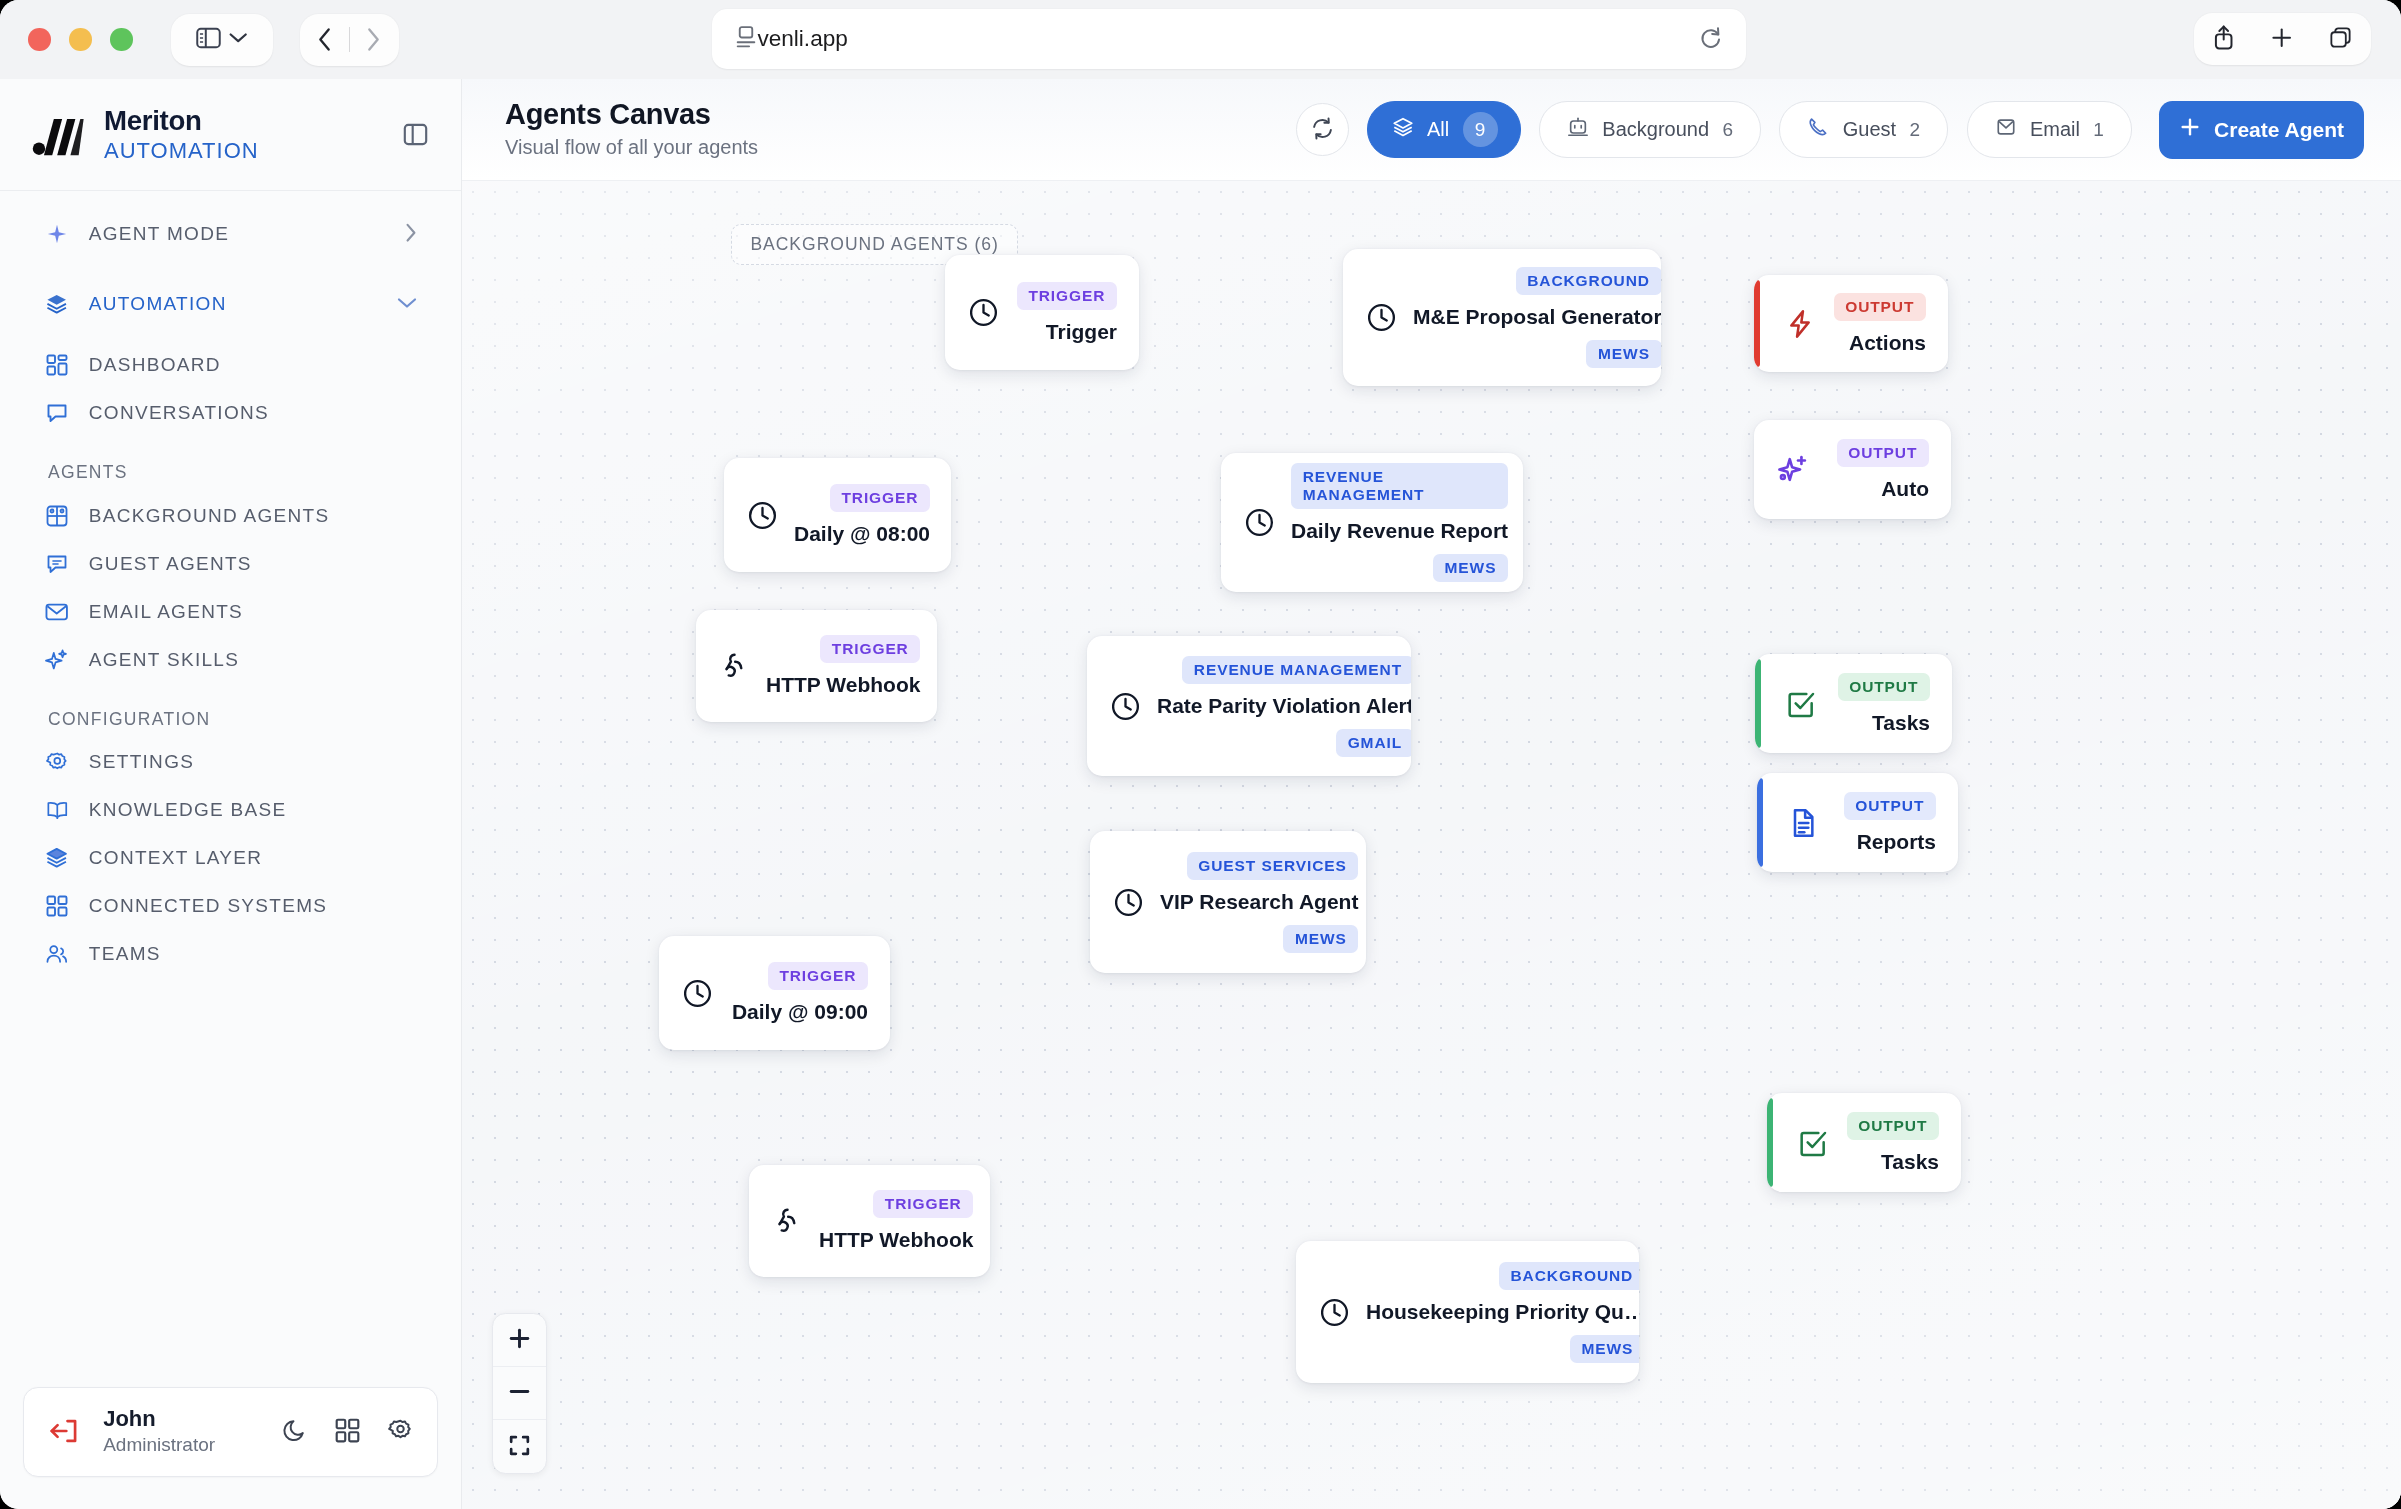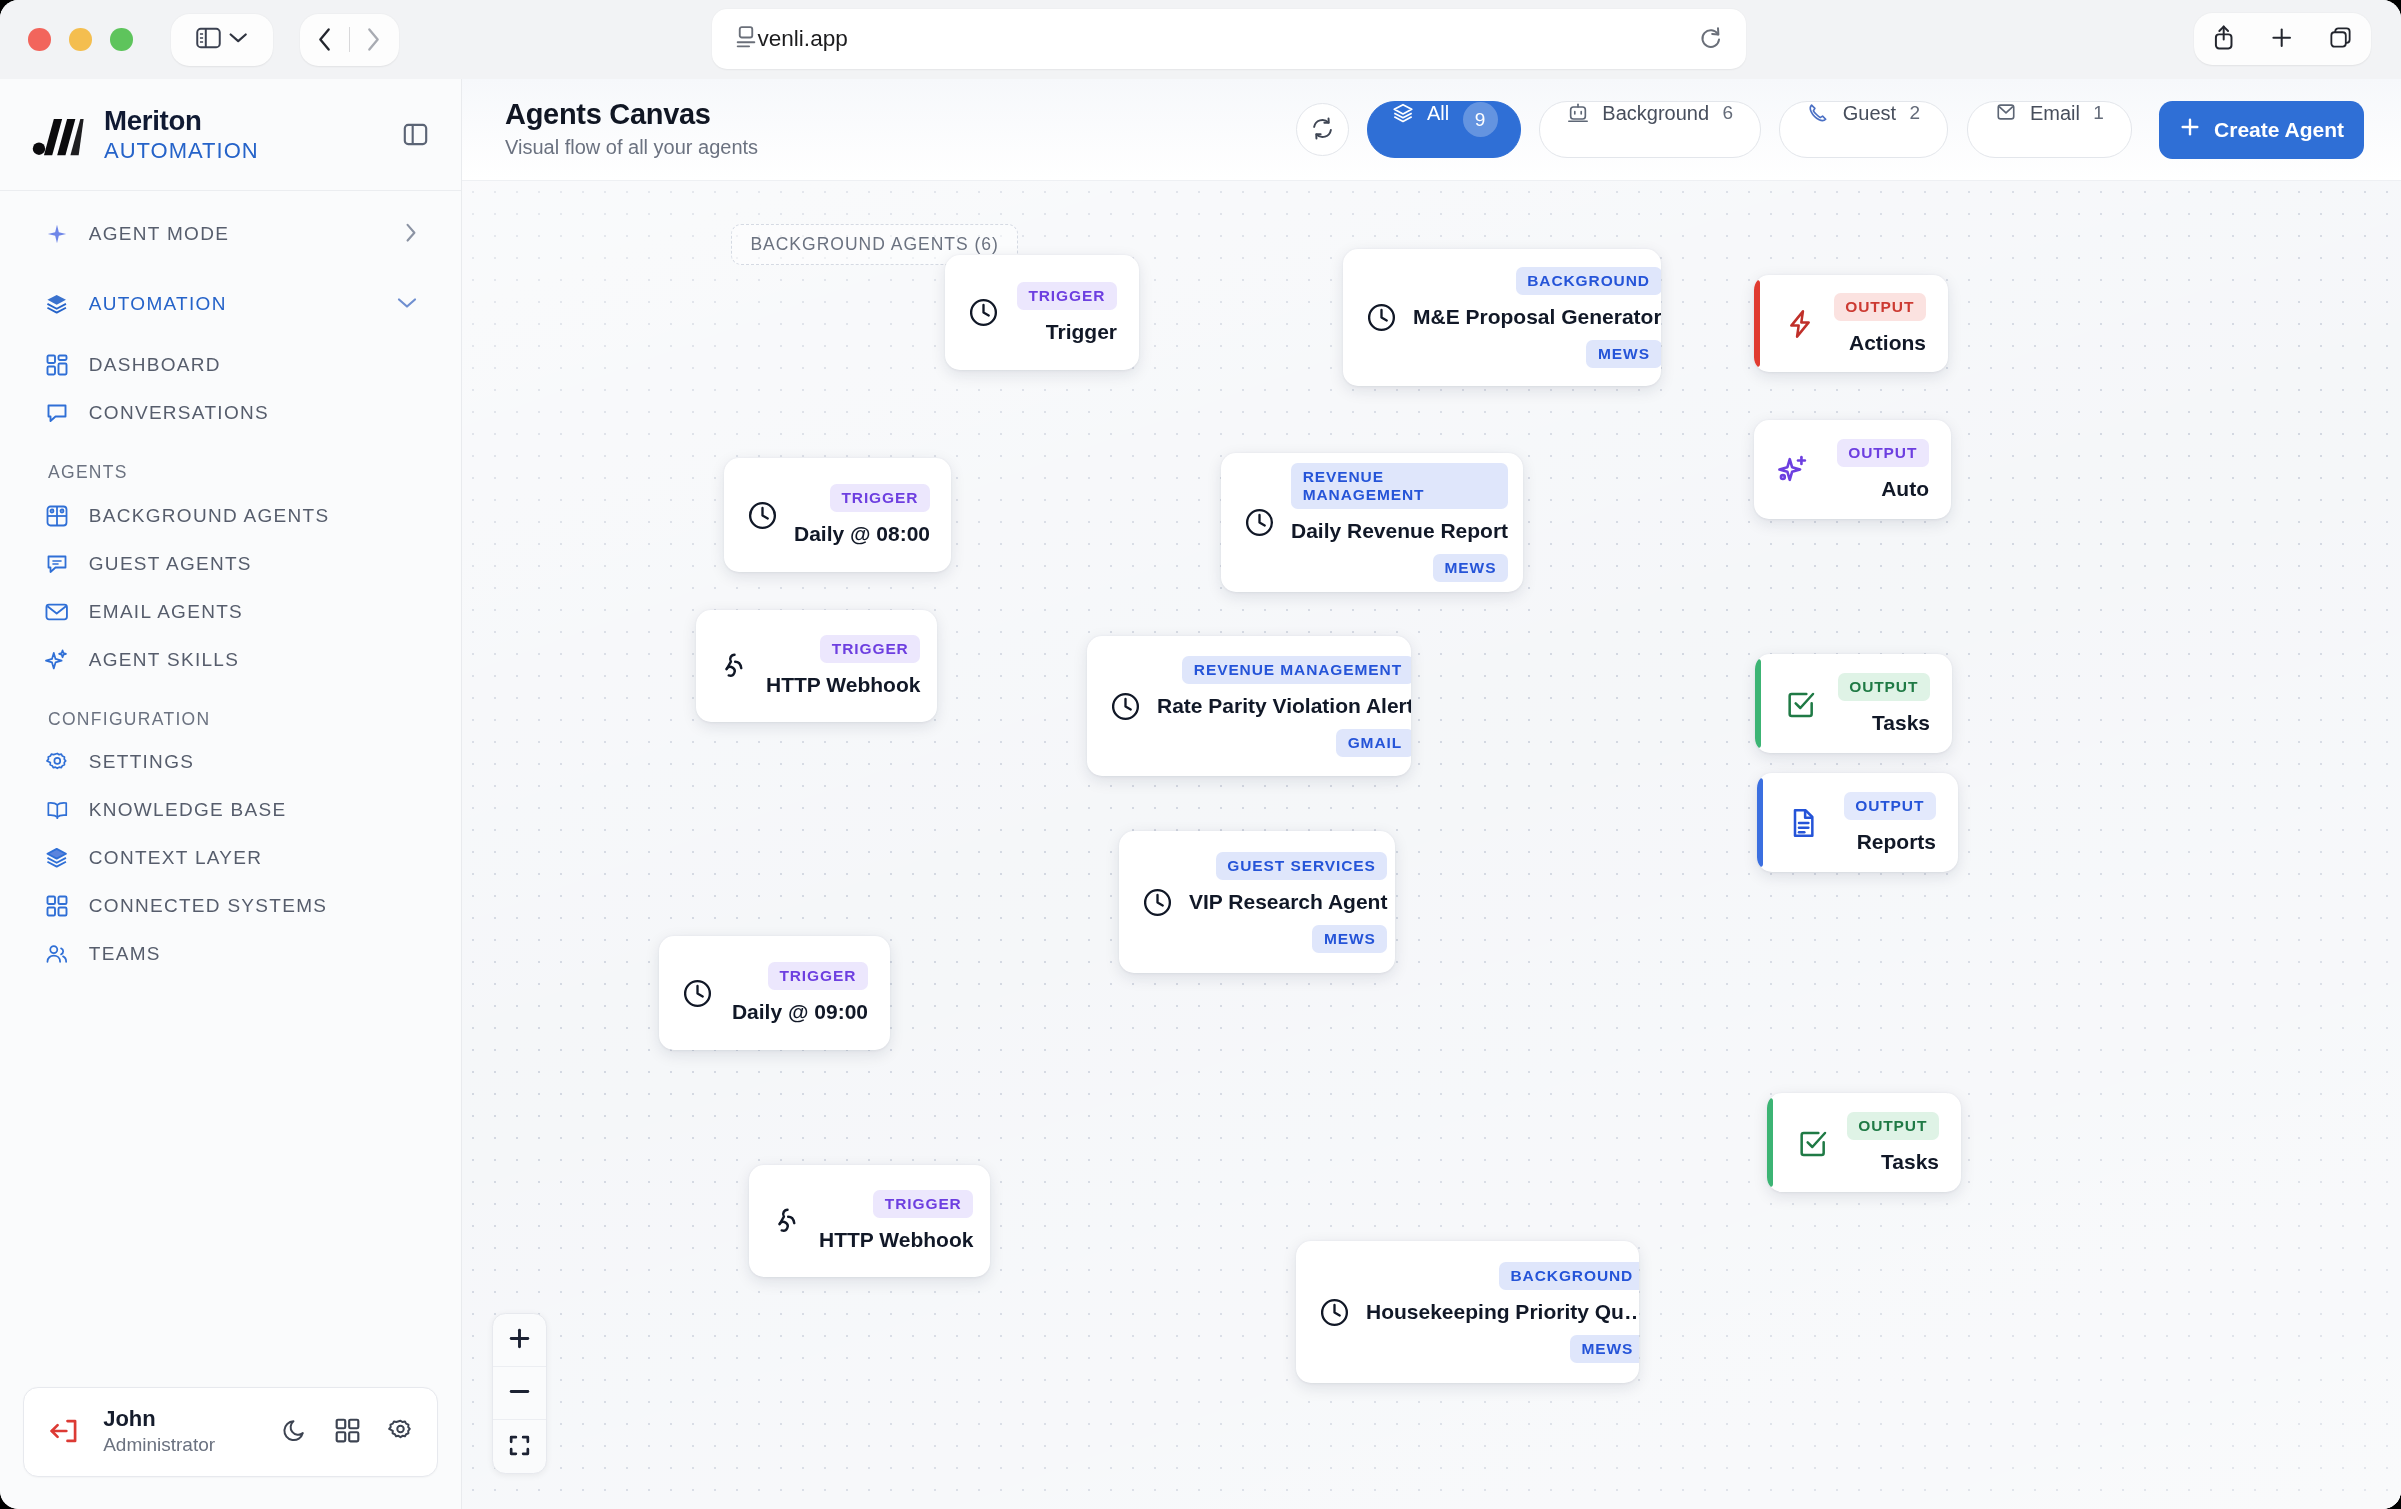--- a/index.html
+++ b/index.html
@@ -125,21 +125,21 @@
   .page-sub { font-size: 20px; color: #6b7280; line-height: 1.35; margin-top: 2.5px; }
   .header-tools { margin-left: auto; display: flex; align-items: center; gap: 18.4px; }
   .icon-btn {
     width: 53px; height: 53px; border-radius: 50%;
     border: 0.8px solid #e3e6eb; background: #fff;
     display: flex; align-items: center; justify-content: center; color: #3f4654;
     cursor: pointer;
   }
   .chip {
     height: 57px; border-radius: 28px; border: 0.8px solid #e3e6eb; background: #fff;
-    display: flex; gap: 13.4px; padding: 0 27px;
+    display: flex; align-items: center; gap: 13.4px; padding: 0 27px;
     font-size: 20px; color: #474e5c; cursor: pointer;
   }
   .chip .cnt { font-size: 19px; color: #646b79; }
   .chip.active {
     background: #2f6fd6; border-color: #2f6fd6; color: #fff;
     padding: 0 22px 0 23.4px;
   }
   .chip.active .cnt {
     background: rgba(255,255,255,.26); color: #fff;
     width: 35px; height: 35px; border-radius: 50%;
@@ -841,21 +841,21 @@
                   <line x1="9" y1="19" x2="13" y2="19" stroke-linecap="round"></line>
                 </g>
               </svg>
           </span>
           <div class="nbody">
             <span class="badge out-blue">OUTPUT</span>
             <span class="ntitle">Reports</span>
           </div>
         </div>
 
-        <div class="node" style="left:657px; top:650px; width:276px; height:142px;">
+        <div class="node" style="left:628px; top:650px; width:276px; height:142px;">
           <span class="nic">
             <svg width="33" height="33" viewBox="0 0 24 24">
                 <g fill="none" stroke="#111827" stroke-width="1.7">
                   <circle cx="12" cy="12" r="9"></circle>
                   <polyline points="12,6.5 12,12 15.8,14.2" stroke-linecap="round" stroke-linejoin="round"></polyline>
                 </g>
               </svg>
           </span>
           <div class="nbody">
             <span class="badge cat">GUEST SERVICES</span>

